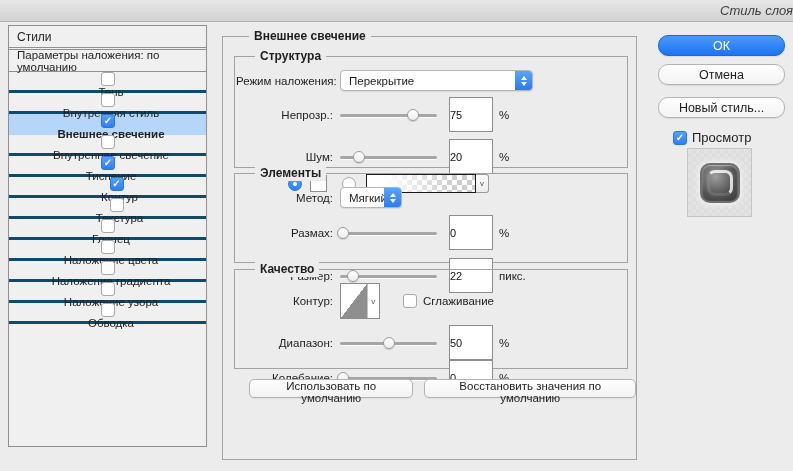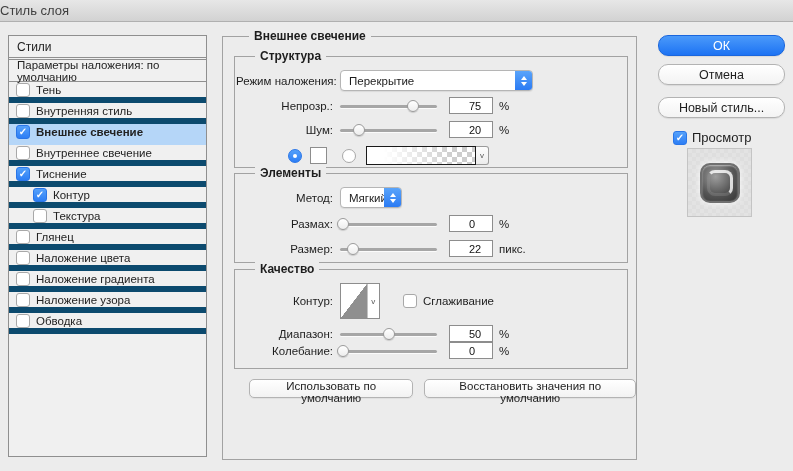--- a/index.html
+++ b/index.html
@@ -11,41 +11,42 @@
     overflow:hidden;
     -webkit-font-smoothing:antialiased;
   }
   .window { position:absolute; inset:0; background:#ececec; }
 
   
   .titlebar {
     position:absolute; left:0; top:0; right:0; height:22px;
     background:linear-gradient(#e7e7e7,#d2d2d2);
     border-bottom:1px solid #b0b0b0;
-    display:flex; align-items:center; justify-content:flex-start;
+    display:flex; align-items:center; justify-content:flex-end;font-style:italic;
   }
   .titlebar .title { font-size:13px; color:#3f3f3f; }
 
   
   .sidebar {
-    position:absolute; left:8px; top:35px; width:199px; height:422px;
+    position:absolute; left:8px; top:25px; width:199px; height:422px;
     background:#f0f0f0; border:1px solid #8f8f8f;
   }
   .sb-header {
     height:24px; display:flex; align-items:center; padding-left:8px;
     font-size:12px; color:#222; border-bottom:3px double #8f8f8f;
   }
   .sb-subheader {
     height:22px; display:flex; align-items:center; padding-left:8px;
     font-size:11.5px; color:#222; border-bottom:1px solid #8f8f8f;
   }
   .sb-row {
     height:21px; display:flex; align-items:center; padding-left:7px;
-    font-size:11.5px; color:#222; border-bottom:6px solid #0c4a6e;
+    font-size:11.5px; color:#222; border-bottom:3px solid #0c4a6e;
     background:#f0f0f0;
+    flex-direction:column;
   }
   .sb-row.indent { padding-left:24px; }
   .sb-row.selected { background:#b5d6f8; font-weight:bold; border-bottom-color:#b5d6f8; }
 
   
   .cb {
     width:14px; height:14px; border-radius:3px; background:#fff;
     border:1px solid #a8a8a8; margin-right:6px; flex:0 0 auto;
     display:inline-flex; align-items:center; justify-content:center;
     position:relative;
@@ -94,23 +95,23 @@
     background:#a6a6a6; border-radius:2px; box-shadow:0 1px 0 rgba(255,255,255,.8);
   }
   .slider .thumb {
     position:absolute; top:1px; width:12px; height:12px; border-radius:50%;
     background:linear-gradient(#ffffff,#ededed); border:1px solid #9b9b9b;
     transform:translateX(-50%); box-shadow:0 1px 1px rgba(0,0,0,.15);
   }
 
   
   .valbox {
-    width:44px; height:17px; background:#fff; border:1px solid #8d8d8d;
+    width:44px; height:35px; background:#fff; border:1px solid #8d8d8d;
     font-family:"Liberation Sans", sans-serif; font-size:11px; color:#111;
-    padding-left:19px; margin-left:12px;
+    padding-left:0; margin-left:12px;
   }
 
   
   .radio { width:14px; height:14px; border-radius:50%; background:#fff; border:1px solid #a8a8a8; position:relative; flex:0 0 auto; }
   .radio.on { background:linear-gradient(#55a1fa,#2d7ef5); border-color:#2a76e8; }
   .radio.on::after { content:""; position:absolute; left:4px; top:4px; width:4px; height:4px; border-radius:50%; background:#fff; }
 
   
   .swatch { width:17px; height:17px; background:#fff; border:1px solid #8d8d8d; margin:0 15px 0 8px; flex:0 0 auto; }
   .checker {
@@ -276,21 +277,21 @@
         </div>
         <div class="frow" style="margin-bottom:7px;">
           <span class="flabel">Непрозр.:</span>
           <div class="slider">
             <div class="track"></div>
             <div class="thumb" style="left: 75%;"></div>
           </div>
           <input class="valbox" value="75" style="">
           <span class="unit">%</span>
         </div>
-        <div class="frow" style="margin-bottom:8px;">
+        <div class="frow" style="margin-bottom:0;">
           <span class="flabel">Шум:</span>
           <div class="slider">
             <div class="track"></div>
             <div class="thumb" style="left: 20%;"></div>
           </div>
           <input class="valbox" value="20" style="">
           <span class="unit">%</span>
         </div>
         <div class="frow" style="padding-left:52px;">
           <span class="radio on"></span>

